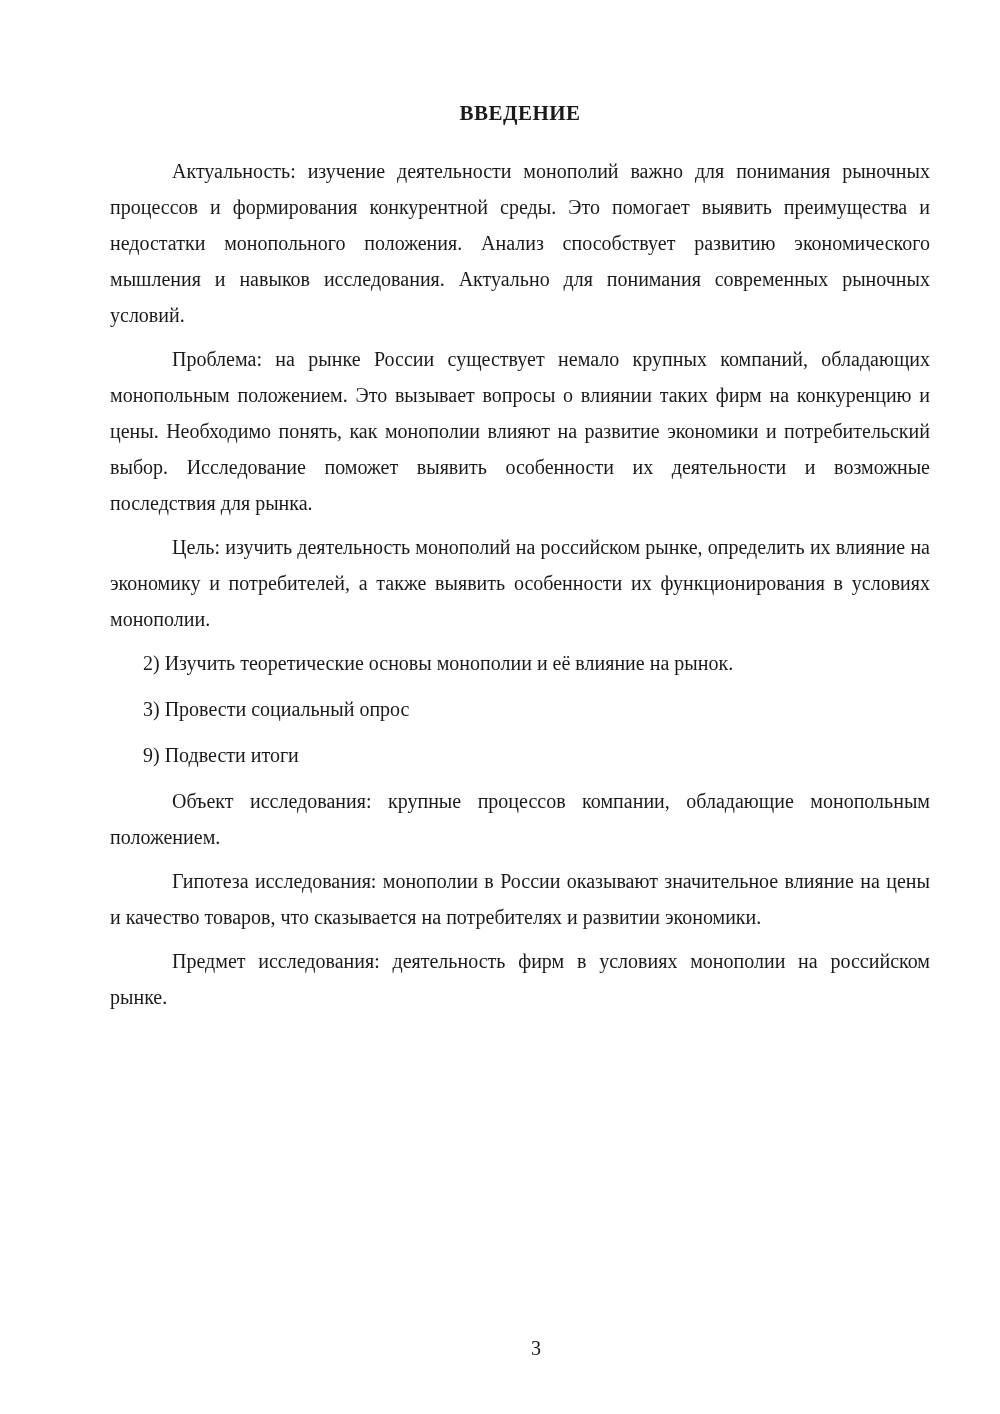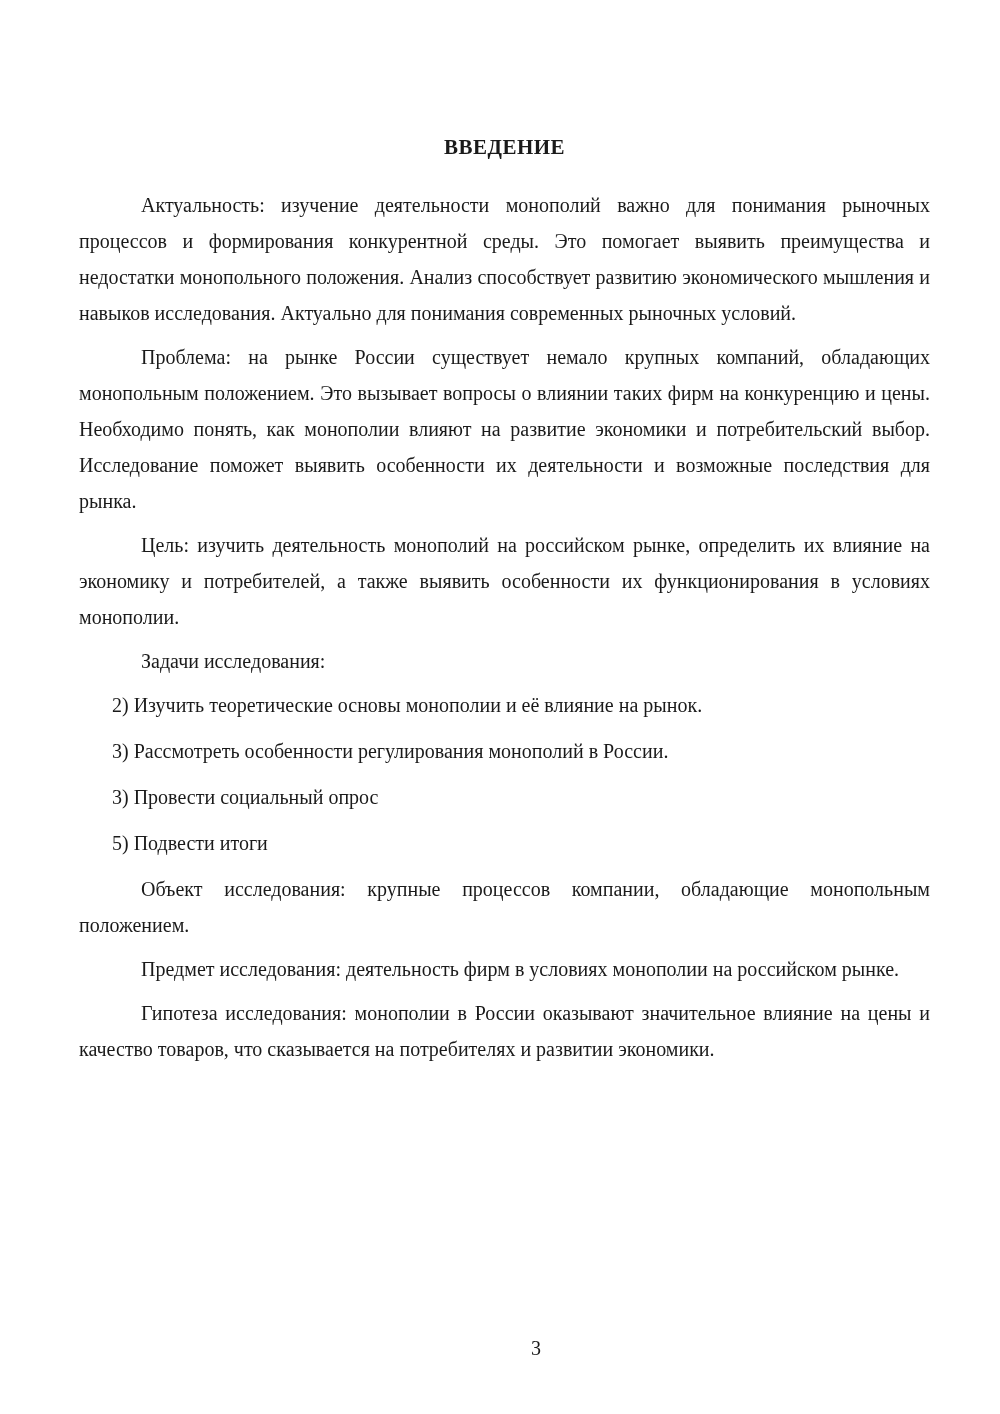--- a/index.html
+++ b/index.html
@@ -13,22 +13,21 @@
     height: 1414px;
     background: #ffffff;
     color: #1a1a1a;
     font-family: "Liberation Serif", "DejaVu Serif", serif;
     font-size: 20px;
     line-height: 36px;
     box-sizing: border-box;
     overflow: hidden;
   }
   .content {
-    padding: 95px 70px 0 79px;
-    margin-top: 34px;
+    padding: 95px 70px 0 110px;
   }
   .doc-title {
     text-align: center;
     font-weight: bold;
     font-size: 21px;
     margin: 0 0 22px 0;
     letter-spacing: 0.5px;
   }
   p.para {
     margin: 0 0 8px 0;
@@ -56,33 +55,31 @@
   <div class="content">
 
     <h1 class="doc-title">ВВЕДЕНИЕ</h1>
 
     <p class="para">Актуальность: изучение деятельности монополий важно для понимания рыночных процессов и формирования конкурентной среды. Это помогает выявить преимущества и недостатки монопольного положения. Анализ способствует развитию экономического мышления и навыков исследования. Актуально для понимания современных рыночных условий.</p>
 
     <p class="para">Проблема: на рынке России существует немало крупных компаний, обладающих монопольным положением. Это вызывает вопросы о влиянии таких фирм на конкуренцию и цены. Необходимо понять, как монополии влияют на развитие экономики и потребительский выбор. Исследование поможет выявить особенности их деятельности и возможные последствия для рынка.</p>
 
     <p class="para">Цель: изучить деятельность монополий на российском рынке, определить их влияние на экономику и потребителей, а также выявить особенности их функционирования в условиях монополии.</p>
 
-    <p class="para">Задачи исследования:</p>
 
     <p class="task">2) Изучить теоретические основы монополии и её влияние на рынок.</p>
 
 
-    <p class="task">3) Рассмотреть особенности регулирования монополий в России.</p>
 
     <p class="task">3) Провести социальный опрос</p>
 
-    <p class="task">5) Подвести итоги</p>
+    <p class="task">9) Подвести итоги</p>
 
     <p class="para">Объект исследования: крупные процессов компании, обладающие монопольным положением.</p>
 
+    <p class="para">Гипотеза исследования: монополии в России оказывают значительное влияние на цены и качество товаров, что сказывается на потребителях и развитии экономики.</p>
+
     <p class="para">Предмет исследования: деятельность фирм в условиях монополии на российском рынке.</p>
-
-    <p class="para">Гипотеза исследования: монополии в России оказывают значительное влияние на цены и качество товаров, что сказывается на потребителях и развитии экономики.</p>
 
   </div>
 
   <div class="page-number">3</div>
 </div>
 
 </body></html>

